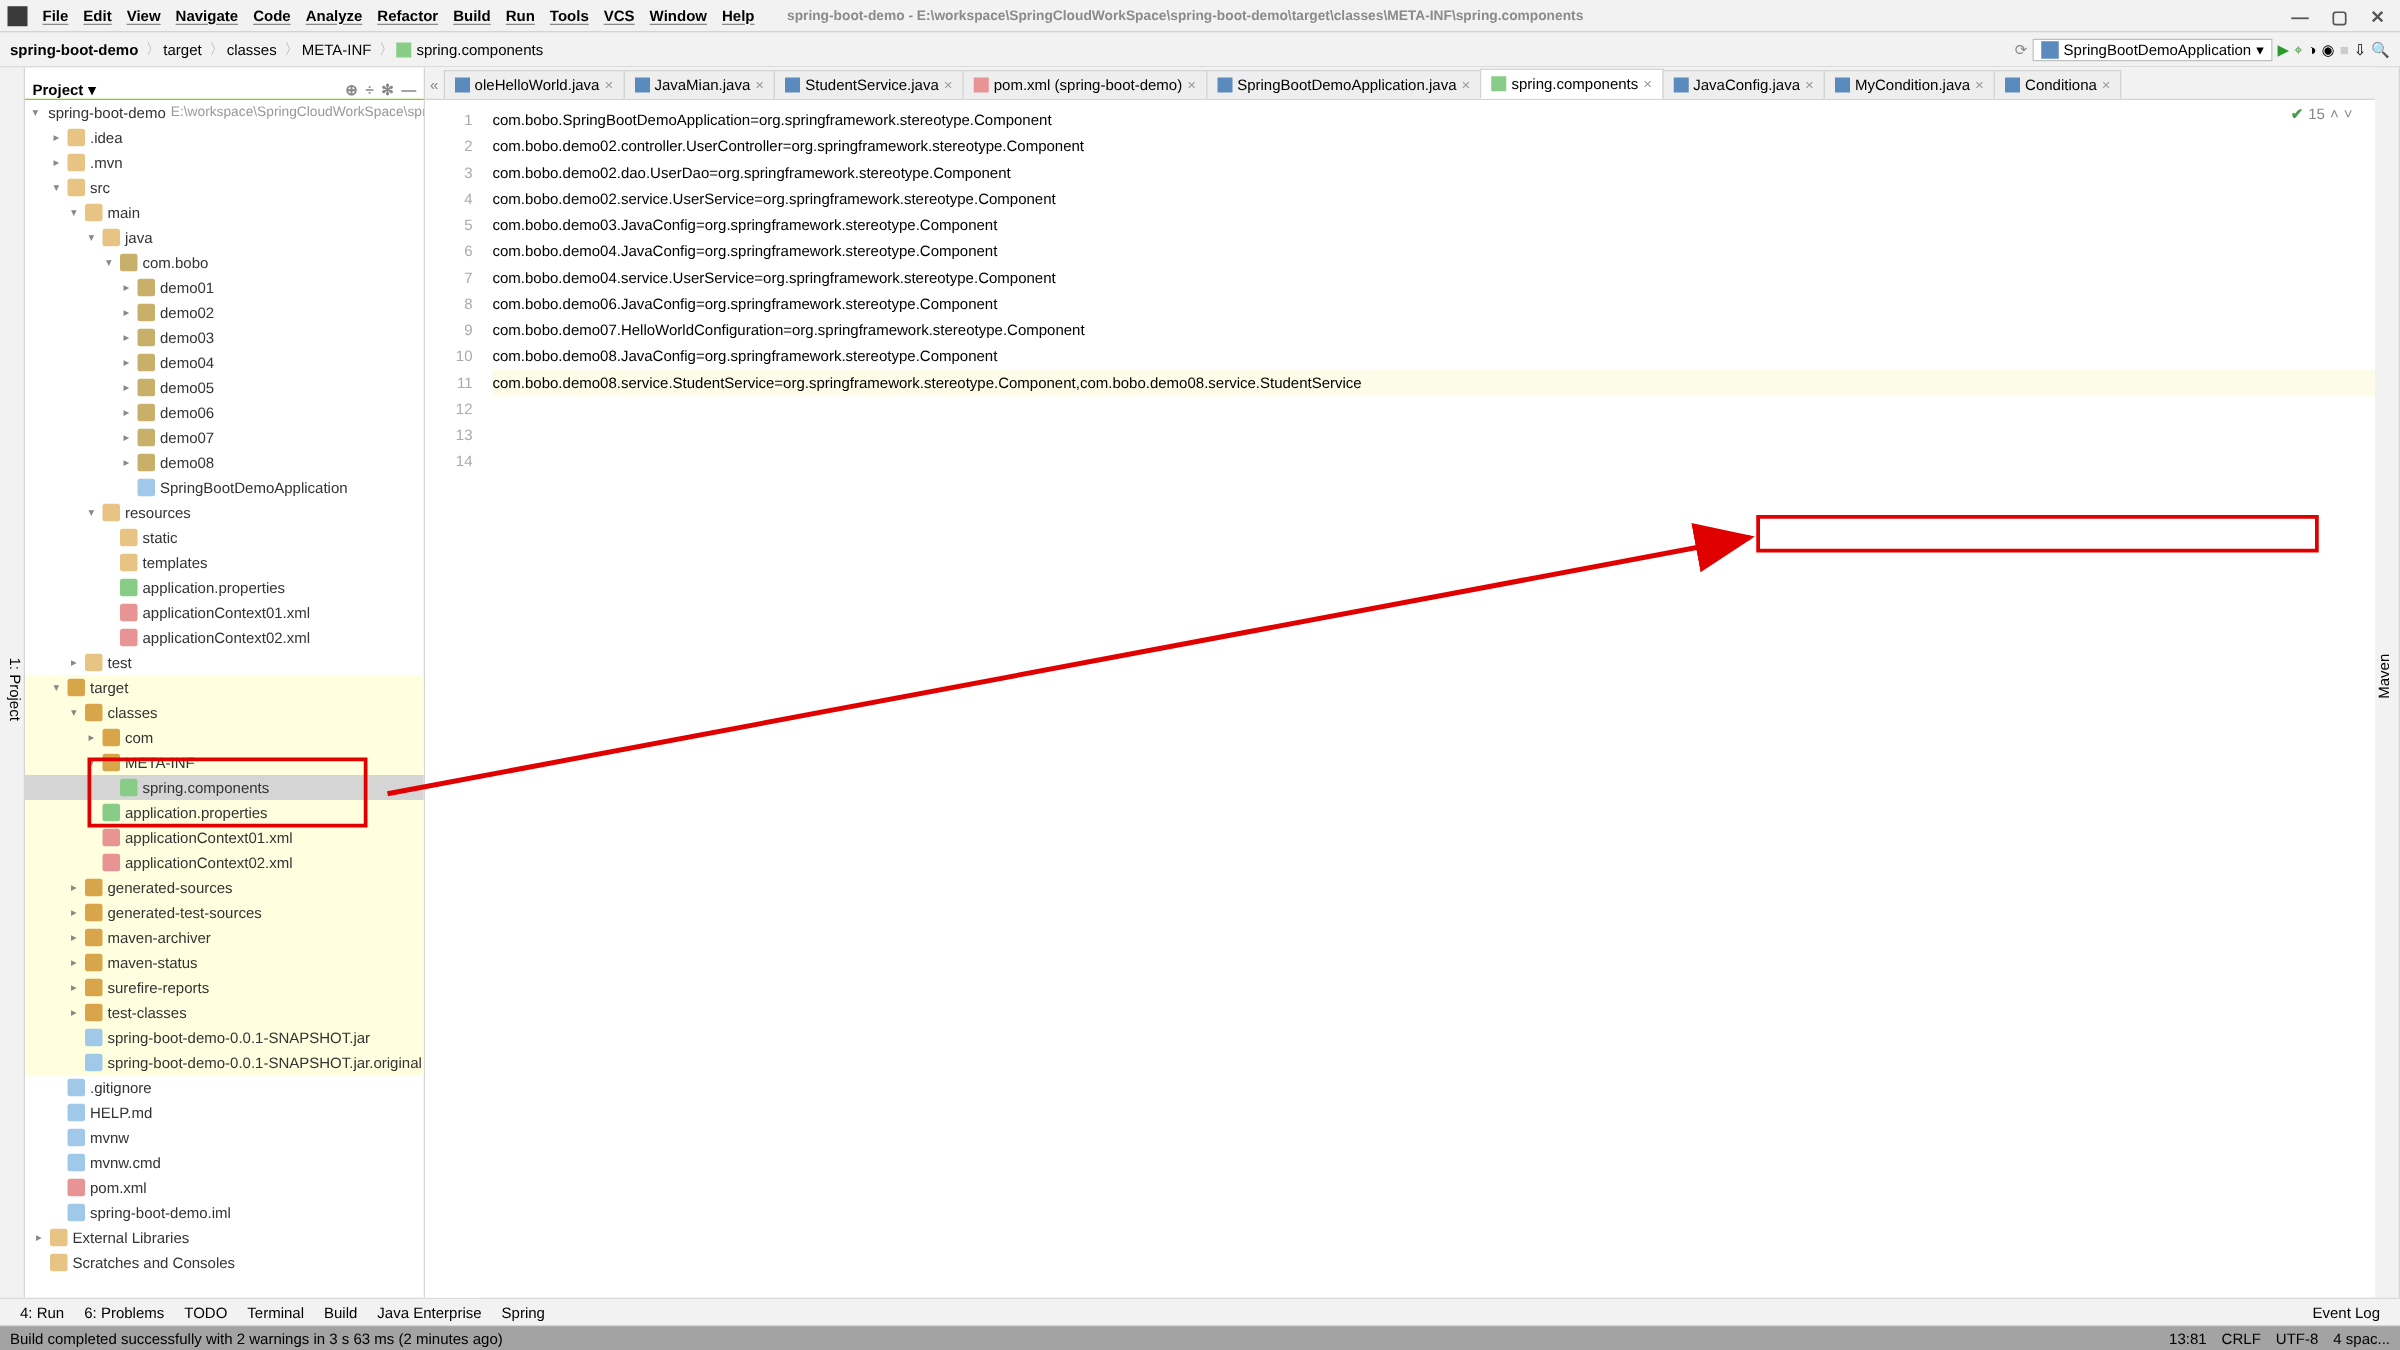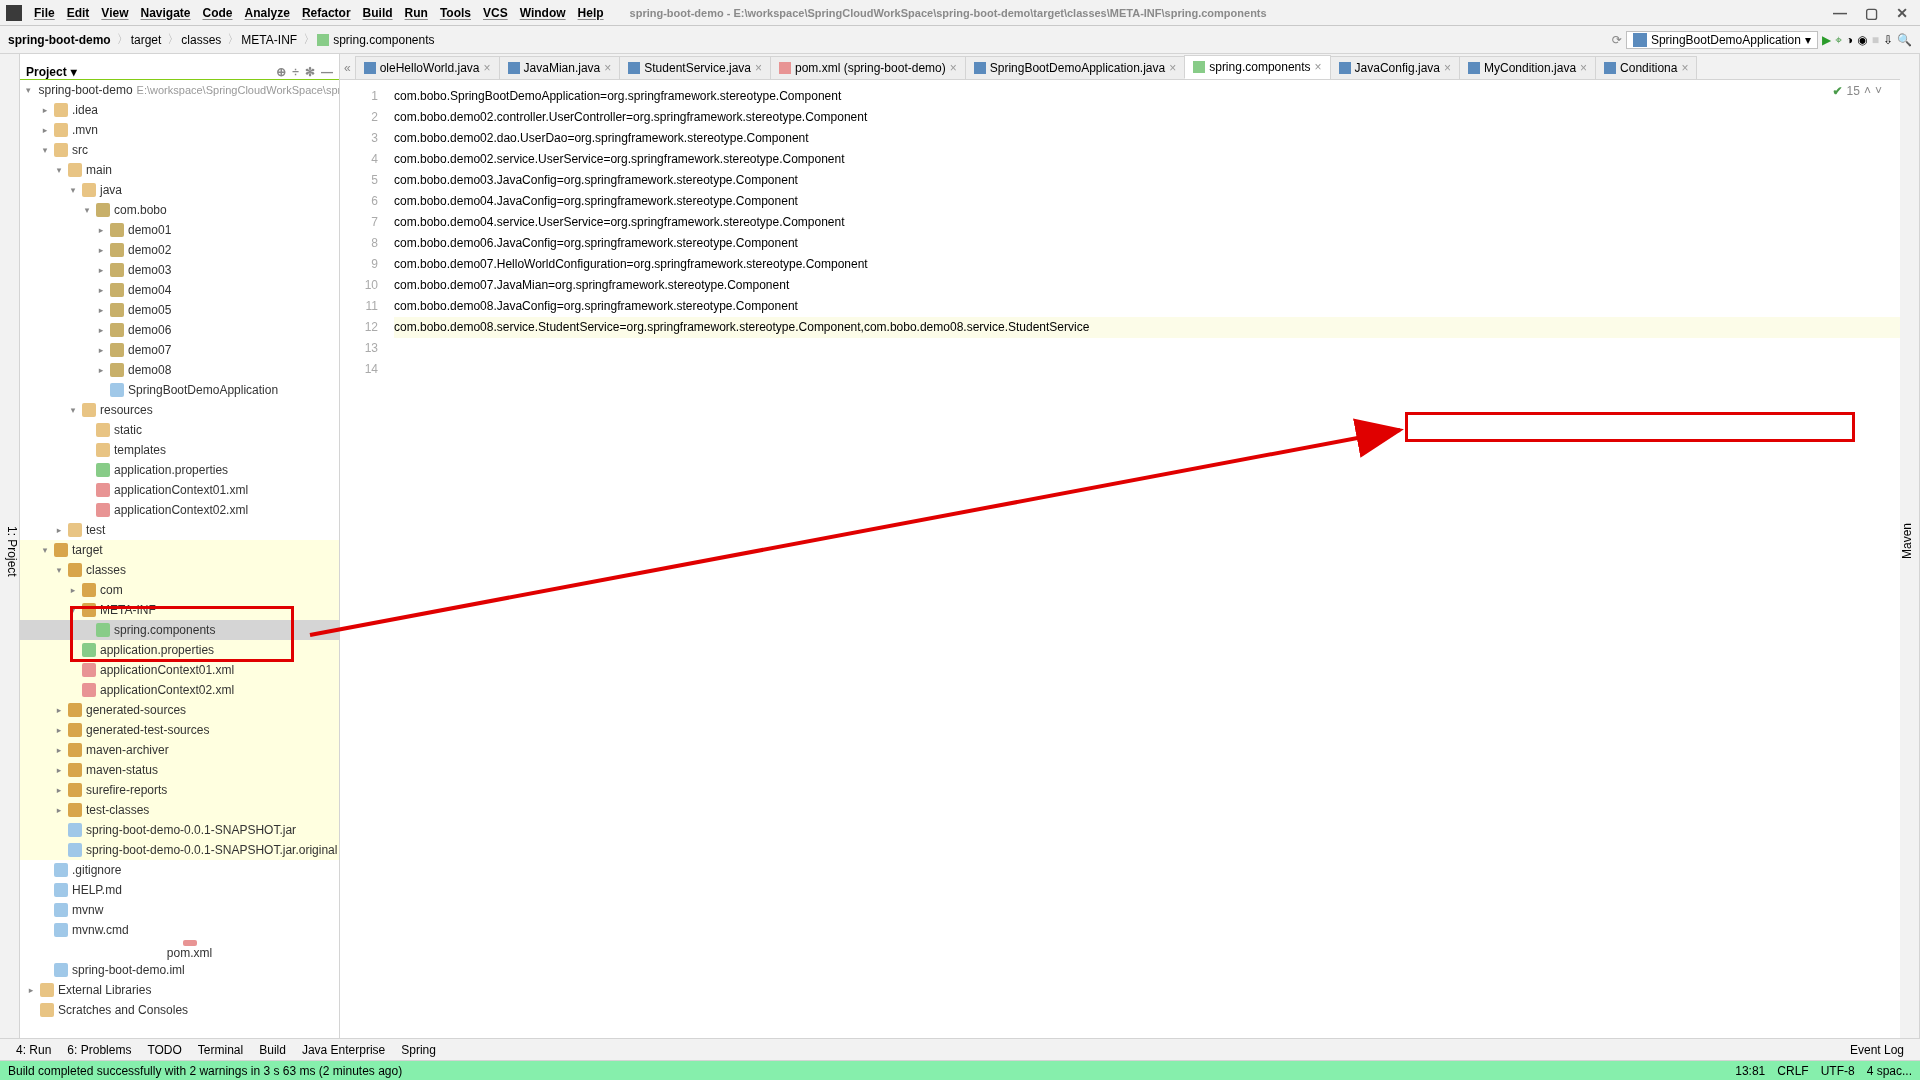--- a/index.html
+++ b/index.html
@@ -47,21 +47,21 @@
 .editor { flex:1; display:flex; position:relative; font-family:Consolas,monospace; font-size:14px;}
 .gutter { width:44px; background:#fff; color:#aaa; text-align:right; padding:6px 6px 0 0; border-right:0px solid #eee;}
 .gutter div{height:21px; line-height:21px;}
 .code { flex:1; padding:6px 0 0 10px; position:relative;}
 .code div.line{height:21px; line-height:21px; white-space:pre;}
 .code .line.hl {background:#fcfce8;}
 .redbox { position:absolute; border:3px solid #e00000; }
 .arrow-svg{position:absolute; pointer-events:none;}
 .bottombar { height:22px; background:#f2f2f2; border-top:1px solid #d4d4d4; display:flex; align-items:center; padding:0 8px; font-size:11px;}
 .bottombar .item{padding:0 8px; cursor:default; display:flex; align-items:center; gap:3px;}
-.statusbar { height:20px; background:#86efac; border-top:1px solid #d4d4d4; display:flex; align-items:center; padding:0 8px; font-size:11px;}
+.statusbar { height:20px; background:#a3a3a3; border-top:1px solid #d4d4d4; display:flex; align-items:center; padding:0 8px; font-size:11px;}
 .statusbar .right{margin-left:auto; display:flex; gap:12px;}
 .active-underline{border-bottom:3px solid #4a90d9;}
 .greenplay{color:#2a9b2a;}
 .checkmark{ color:#4a9b4a; font-weight:bold;}
 </style>
 </head>
 <body>
 
 <div class="menubar">
   <div class="logo"></div>
@@ -343,21 +343,21 @@
         <div class="tree-row" style="padding-left: 20px;">
           <span class="arrow"></span>
           <span class="ficon file"></span>
           <span class="label">mvnw</span>
         </div>
         <div class="tree-row" style="padding-left: 20px;">
           <span class="arrow"></span>
           <span class="ficon file"></span>
           <span class="label">mvnw.cmd</span>
         </div>
-        <div class="tree-row" style="padding-left: 20px; flex-direction: column;">
+        <div class="tree-row" style="padding-left: 20px;">
           <span class="arrow"></span>
           <span class="ficon xml"></span>
           <span class="label">pom.xml</span>
         </div>
         <div class="tree-row" style="padding-left: 20px;">
           <span class="arrow"></span>
           <span class="ficon file"></span>
           <span class="label">spring-boot-demo.iml</span>
         </div>
         <div class="tree-row" style="padding-left: 6px;">
@@ -442,21 +442,20 @@
       <div class="code" id="code">
           <div class="line">com.bobo.SpringBootDemoApplication=org.springframework.stereotype.Component</div>
           <div class="line">com.bobo.demo02.controller.UserController=org.springframework.stereotype.Component</div>
           <div class="line">com.bobo.demo02.dao.UserDao=org.springframework.stereotype.Component</div>
           <div class="line">com.bobo.demo02.service.UserService=org.springframework.stereotype.Component</div>
           <div class="line">com.bobo.demo03.JavaConfig=org.springframework.stereotype.Component</div>
           <div class="line">com.bobo.demo04.JavaConfig=org.springframework.stereotype.Component</div>
           <div class="line">com.bobo.demo04.service.UserService=org.springframework.stereotype.Component</div>
           <div class="line">com.bobo.demo06.JavaConfig=org.springframework.stereotype.Component</div>
           <div class="line">com.bobo.demo07.HelloWorldConfiguration=org.springframework.stereotype.Component</div>
-          <div class="line">com.bobo.demo07.JavaMian=org.springframework.stereotype.Component</div>
           <div class="line">com.bobo.demo08.JavaConfig=org.springframework.stereotype.Component</div>
           <div class="line hl">com.bobo.demo08.service.StudentService=org.springframework.stereotype.Component,com.bobo.demo08.service.StudentService</div>
         </div>
       <div style="position:absolute; top:4px; right:18px; display:flex; align-items:center; gap:4px; font-size:11px; color:#888;">
         <span class="checkmark">✔</span>
         <span>15</span>
         <span>˄</span>
         <span>˅</span>
       </div>
     </div>

